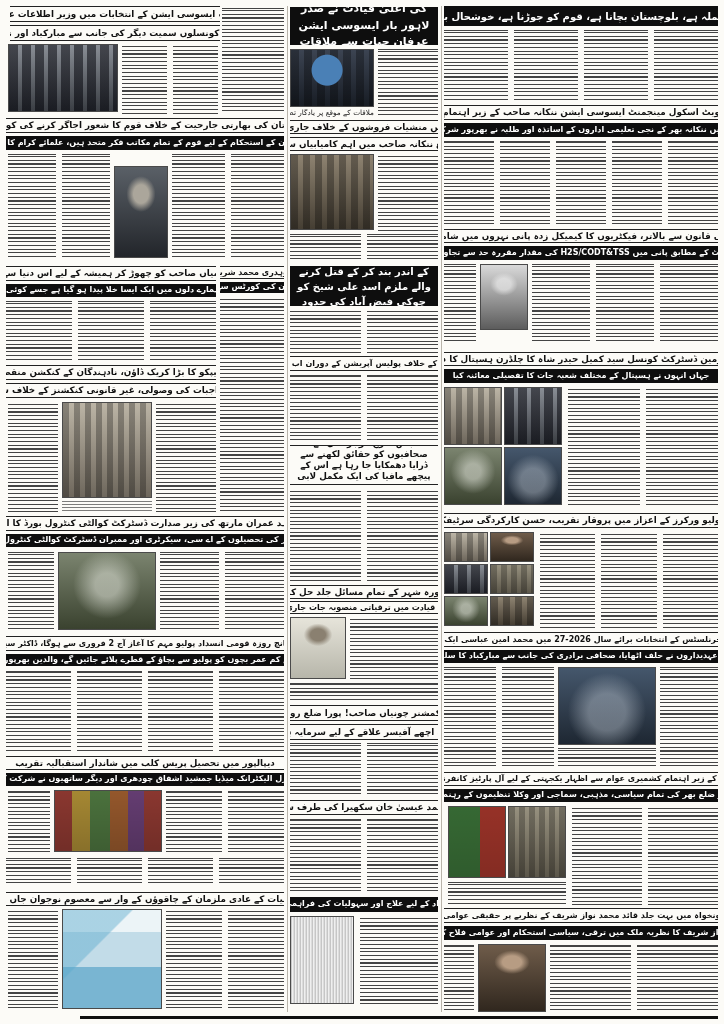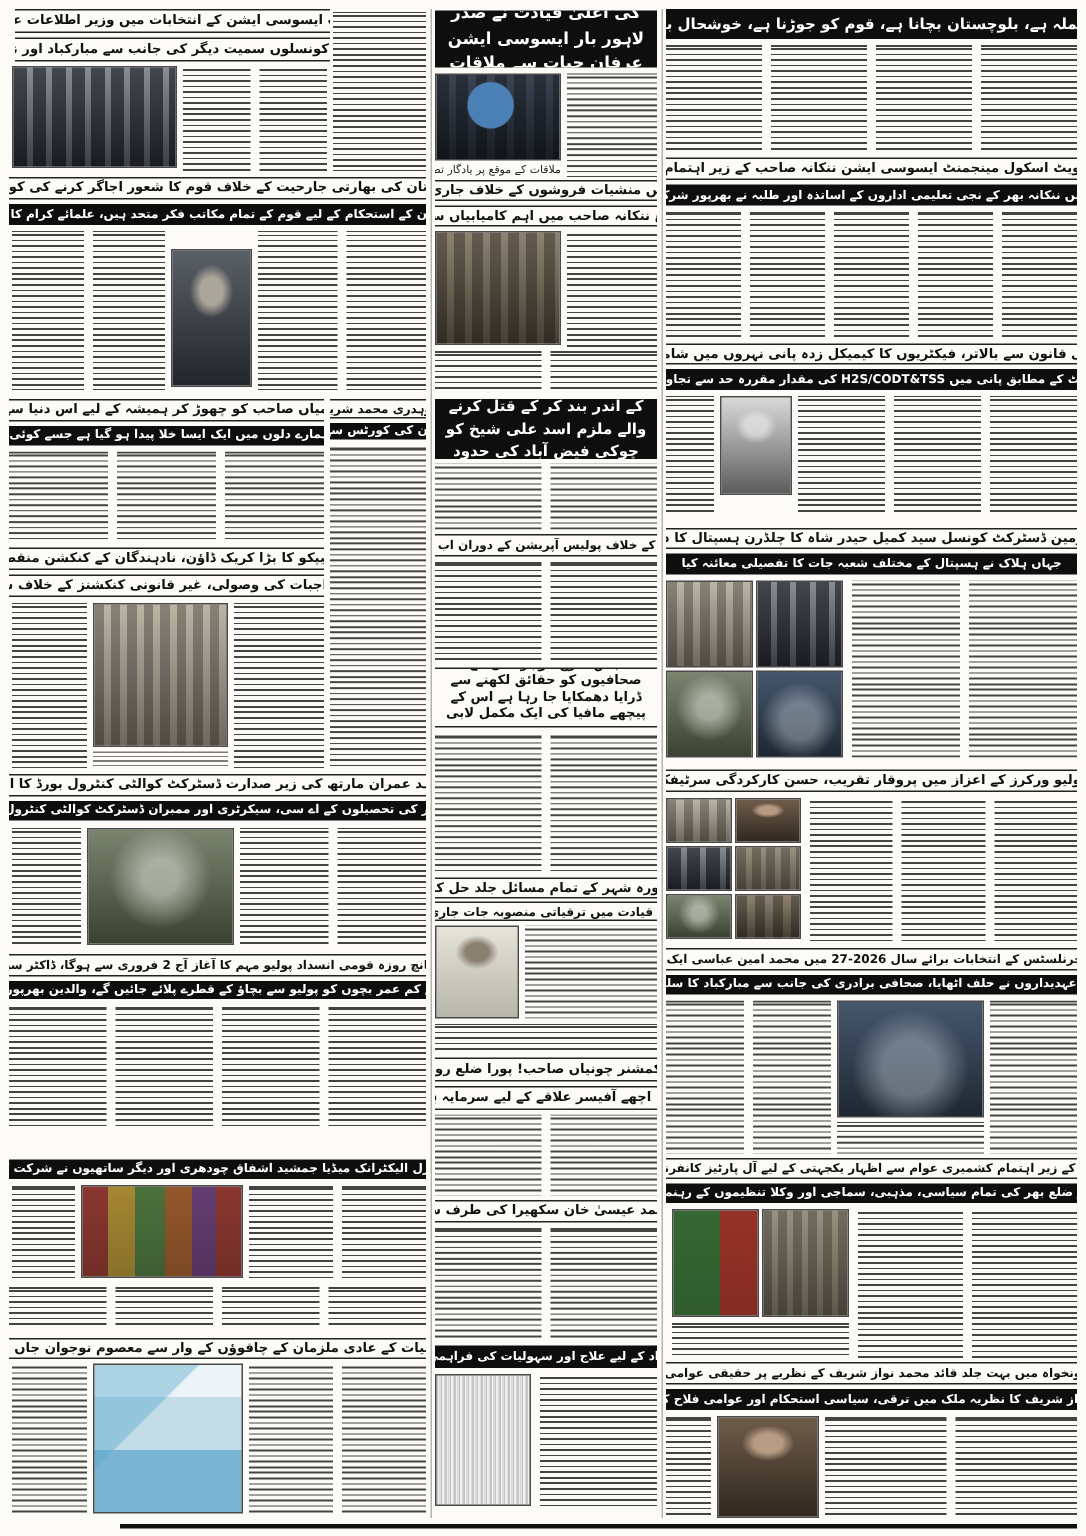--- a/index.html
+++ b/index.html
@@ -124,20 +124,21 @@
 
   <div class="abs hl xs" style="right:440px;top:636px;width:278px;height:15px;">ضلع ساہیوال میں پانچ روزہ قومی انسداد پولیو مہم کا آغاز آج 2 فروری سے ہوگا، ڈاکٹر سید اظہر عباس نقوی</div>
   <div class="abs bar sm" style="right:440px;top:654px;width:278px;height:12px;">پانچ سال سے کم عمر بچوں کو پولیو سے بچاؤ کے قطرے پلائے جائیں گے، والدین بھرپور تعاون کریں</div>
   <div class="abs cols" style="right:440px;top:670px;width:278px;height:82px;">
     <div class="c"></div>
       <div class="c"></div>
       <div class="c"></div>
       <div class="c"></div>
   </div>
 
+  <div class="abs hl sm" style="right:440px;top:756px;width:278px;height:14px;">دیپالپور میں تحصیل پریس کلب میں شاندار استقبالیہ تقریب</div>
   <div class="abs bar sm" style="right:440px;top:773px;width:278px;height:13px;">جنرل الیکٹرانک میڈیا جمشید اشفاق چودھری اور دیگر ساتھیوں نے شرکت کی</div>
   <div class="abs photo ph-event" style="right:562px;top:790px;width:108px;height:62px;"></div>
   <div class="abs txt" style="right:674px;top:790px;width:42px;height:64px;"></div>
   <div class="abs cols" style="right:440px;top:790px;width:118px;height:64px;">
     <div class="c"></div>
       <div class="c"></div>
   </div>
   <div class="abs cols" style="right:440px;top:858px;width:278px;height:28px;">
     <div class="c"></div>
       <div class="c"></div>
@@ -230,21 +231,21 @@
   <div class="abs bar sm" style="right:6px;top:246px;width:274px;height:14px;">لیب رپورٹ کے مطابق پانی میں H2S/CODT&amp;TSS کی مقدار مقررہ حد سے تجاوز کر گئی</div>
   <div class="abs photo ph-bw" style="right:196px;top:264px;width:48px;height:66px;"></div>
   <div class="abs txt" style="right:248px;top:264px;width:32px;height:80px;"></div>
   <div class="abs cols" style="right:6px;top:264px;width:186px;height:80px;">
     <div class="c"></div>
       <div class="c"></div>
       <div class="c"></div>
   </div>
 
   <div class="abs hl sm" style="right:6px;top:352px;width:274px;height:14px;">چیئرمین ڈسٹرکٹ کونسل سید کمیل حیدر شاہ کا چلڈرن ہسپتال کا دورہ</div>
-  <div class="abs bar sm" style="right:6px;top:369px;width:274px;height:14px;">جہاں ہلاک نے ہسپتال کے مختلف شعبہ جات کا تفصیلی معائنہ کیا</div>
+  <div class="abs bar sm" style="right:6px;top:369px;width:274px;height:14px;">جہاں انہوں نے ہسپتال کے مختلف شعبہ جات کا تفصیلی معائنہ کیا</div>
   <div class="abs grid" style="right:162px;top:387px;width:118px;height:118px;grid-template-columns:1fr 1fr;">
     <div class="tile ph-group-dark"></div>
     <div class="tile ph-crowd"></div>
     <div class="tile ph-sign"></div>
     <div class="tile ph-meeting"></div>
   </div>
   <div class="abs cols" style="right:6px;top:387px;width:150px;height:118px;">
     <div class="c"></div>
       <div class="c"></div>
   </div>

